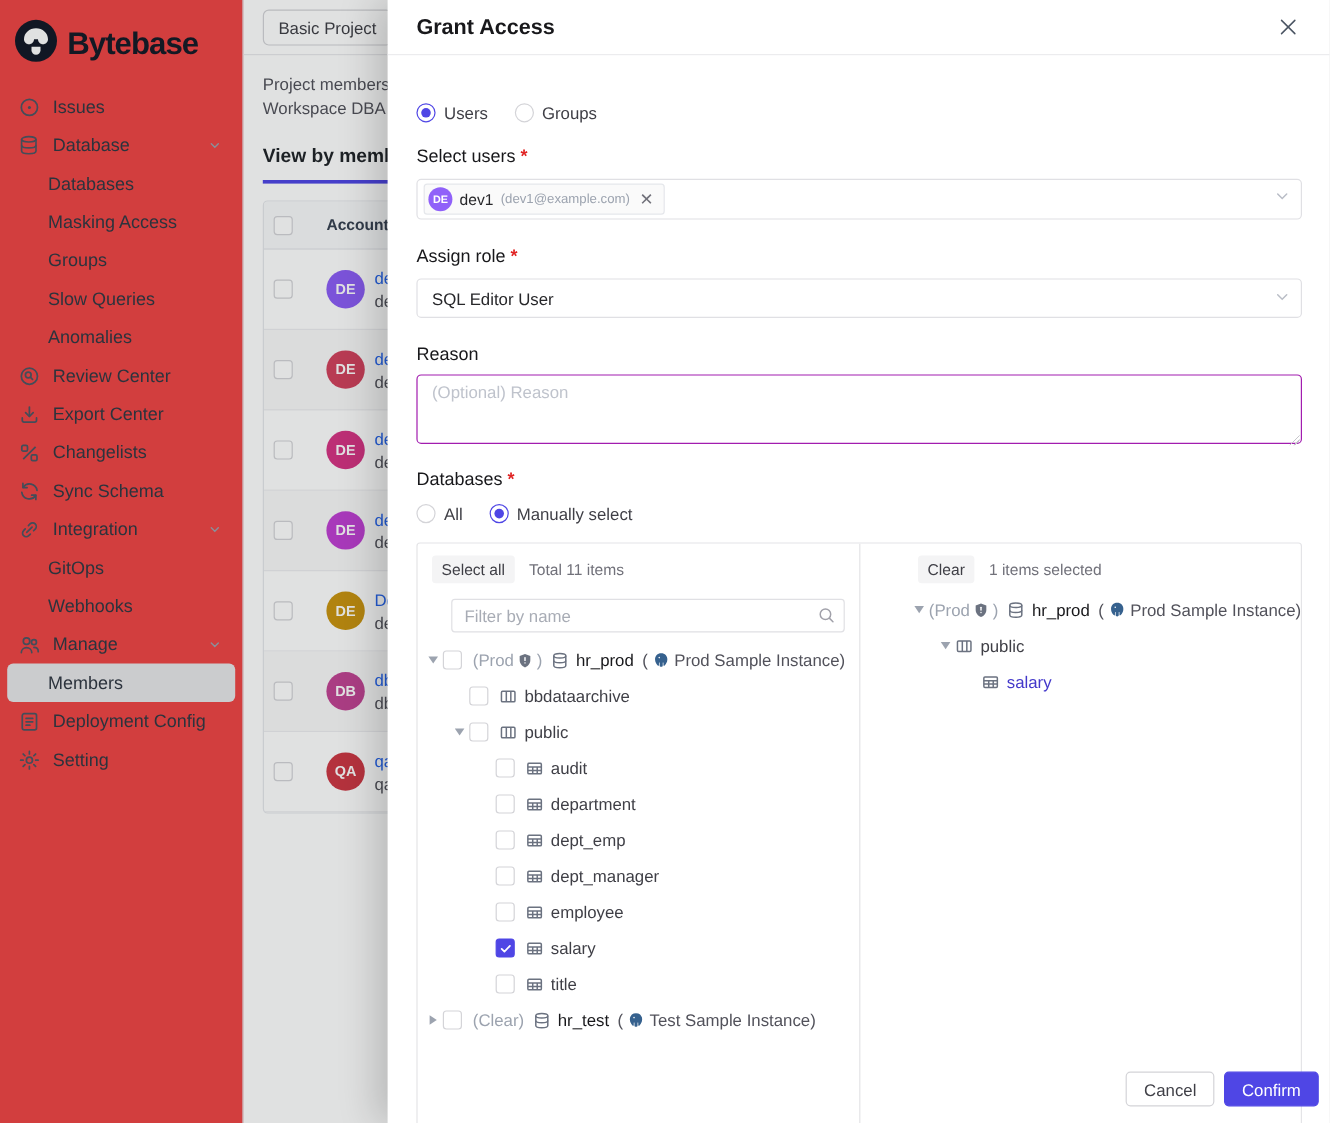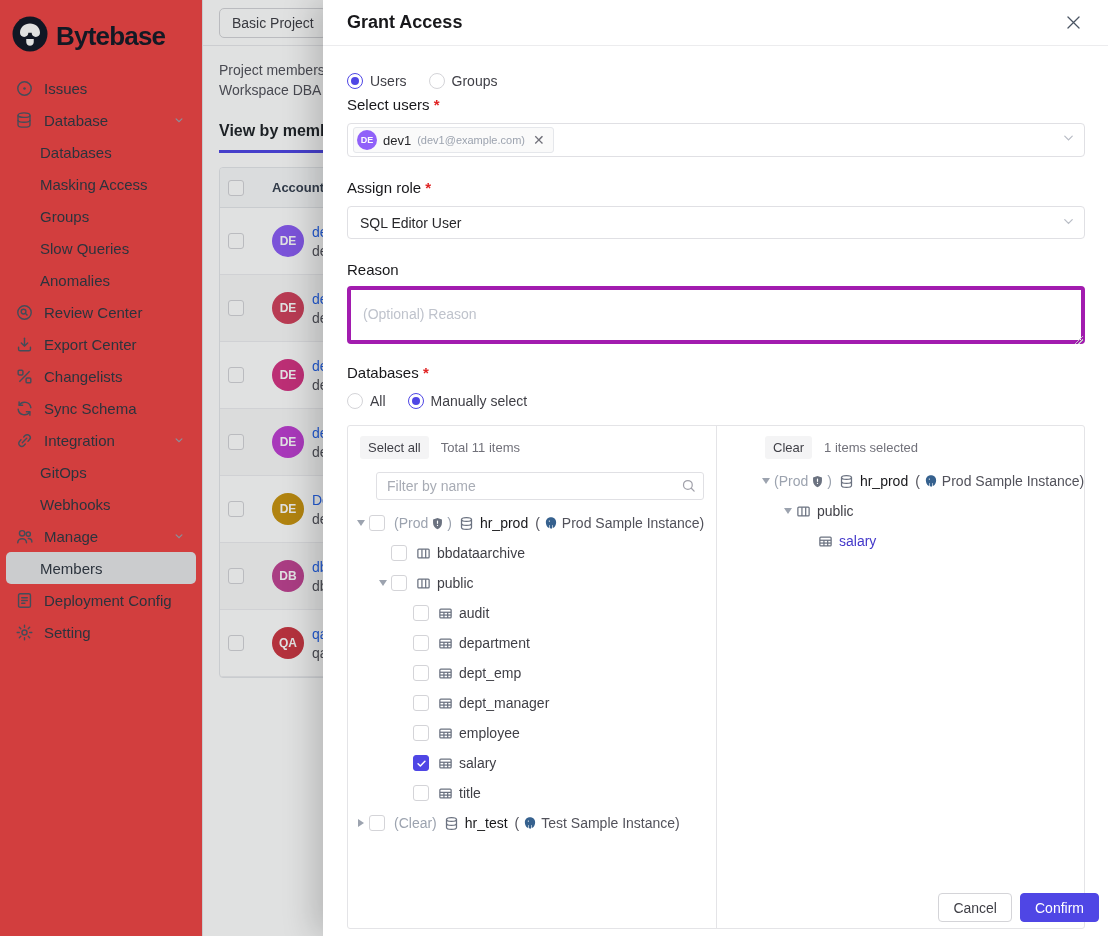--- a/index.html
+++ b/index.html
@@ -48,35 +48,35 @@
 
   .radio-row { display:flex; align-items:center; gap:22px; }
   .radio { display:flex; align-items:center; gap:7px; cursor:pointer; }
   .radio-dot { position:relative; width:16px; height:16px; border-radius:50%; border:1px solid #d4d4d8; background:#fff; flex:0 0 16px; }
   .radio.checked .radio-dot { border-color:#4f46e5; }
   .radio.checked .radio-dot::after { content:""; position:absolute; left:3px; top:3px; width:8px; height:8px; border-radius:50%; background:#4f46e5; }
   .radio-label { font-size:14px; color:#3f3f46; }
 
   .field-label { font-size:15px; font-weight:500; color:#18181b; }
   .field-label.required::after { content:" *"; color:#e02424; font-weight:600; }
-  .mt20 { margin-top:7px; } .mt22 { margin-top:22px; } .mt10 { margin-top:10px; }
+  .mt20 { margin-top:20px; } .mt22 { margin-top:22px; } .mt10 { margin-top:10px; }
   .mt8 { margin-top:8px; } .mt12 { margin-top:12px;align-items:flex-end; } .mt16 { margin-top:16px; }
 
   .ms-box { position:relative; height:34px; border:1px solid #e0e0e4; border-radius:4px; background:#fff; display:flex; align-items:center; padding:0 28px 0 5px; cursor:pointer; }
   .chip { display:flex; align-items:center; gap:6px; height:26px; background:#fafafa; border:1px solid #e5e7eb; border-radius:3px; padding:0 8px 0 3px; }
   .chip-avatar { width:20px; height:20px; border-radius:50%; background:#9061f9; color:#fff; font-size:9px; font-weight:700; display:flex; align-items:center; justify-content:center; }
   .chip-name { font-size:13px; color:#27272a; }
   .chip-email { font-size:11px; color:#9ca3af; }
   .chip-x { font-size:14px; color:#71717a; cursor:pointer; line-height:1; margin-left:2px; }
   .box-chevron { position:absolute; right:8px; top:50%; transform:translateY(-50%); }
 
   .select-box { position:relative; height:33px; border:1px solid #e0e0e4; border-radius:4px; background:#fff; display:flex; align-items:center; padding:0 28px 0 12px; font-size:14px; color:#27272a; cursor:pointer; }
 
   .reason-area { position:relative; }
-  textarea.reason { width:100%; height:58px; border:4px solid #a21caf; border-radius:4px; resize:none; font-family:inherit; font-size:14px; color:#27272a; padding:16px 12px; outline:none; }
+  textarea.reason { width:100%; height:58px; border:1px solid #a21caf; border-radius:4px; resize:none; font-family:inherit; font-size:14px; color:#27272a; padding:6px 12px; outline:none; }
   textarea.reason::placeholder { color:#bfc3cc; }
   .resize-grip { position:absolute; right:2px; bottom:4px; width:9px; height:9px;
     background:linear-gradient(135deg, transparent 0 50%, #c6c6cb 50% 57%, transparent 57% 72%, #c6c6cb 72% 79%, transparent 79%); }
 
   
   .picker { display:flex; height:504px; border:1px solid #e4e4e7; border-radius:3px; overflow:hidden;gap:36px; }
   .pane { overflow:hidden; position:relative; }
   .pane.left { width:369px; border-right:1px solid #e4e4e7; }
   .pane.right { flex:1; }
   .pane-toolbar { display:flex; align-items:center; gap:12px; padding:9px 12px 0 12px; height:34px; }

